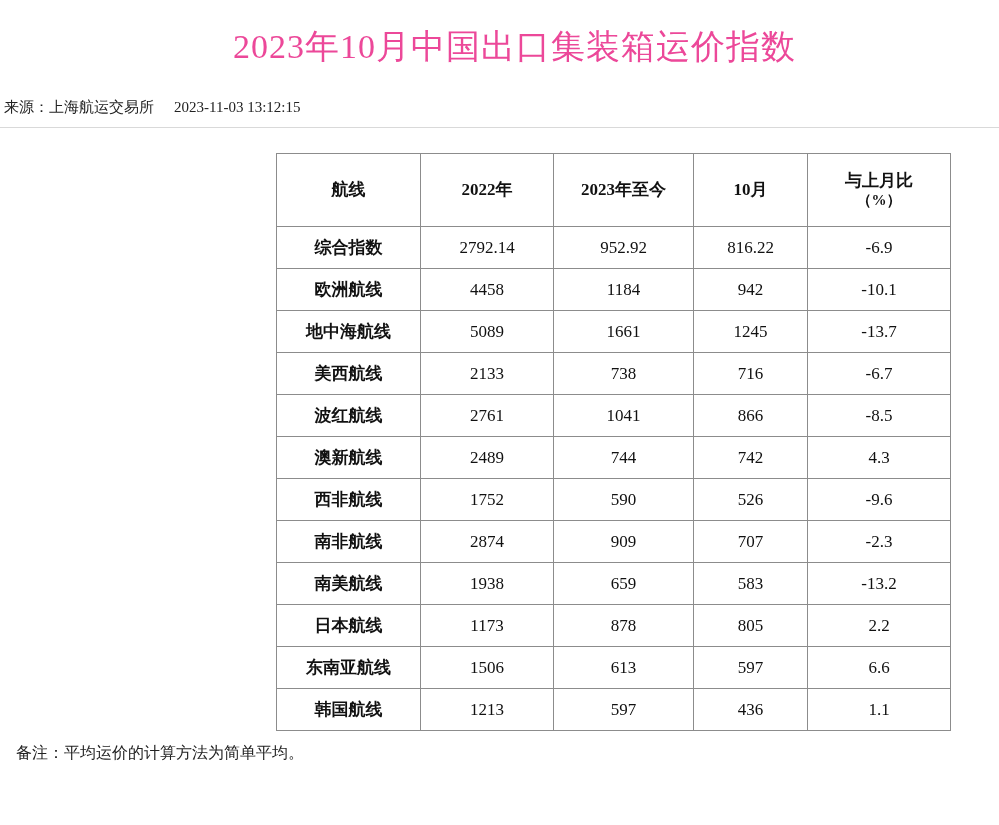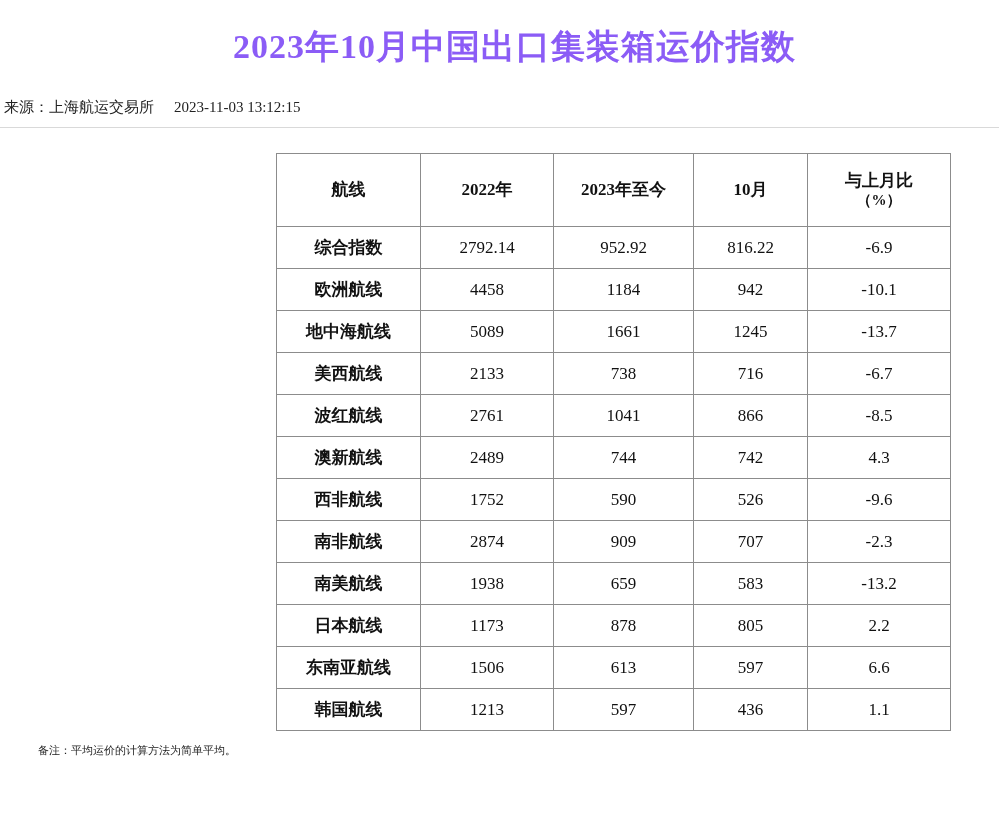--- a/index.html
+++ b/index.html
@@ -17,23 +17,23 @@
   }
   .page {
     width: 999px;
     height: 825px;
     position: relative;
     box-sizing: border-box;
   }
   .title {
     text-align: center;
     font-size: 34px;
-    font-weight: bold;
+    font-weight: normal;
     letter-spacing: 1px;
-    color: #8b5cf6;
+    color: #ec4899;
     padding-top: 24px;
     padding-left: 30px;
     font-family: "Liberation Serif", "DejaVu Serif", serif;
   }
   .meta-row {
     margin-top: 28px;
     padding-left: 4px;
     font-size: 15px;
     color: #222;
     display: flex;
@@ -89,22 +89,22 @@
   .col-month  { width: 114px; }
   .col-mom    { width: 143px; }
   .th-two-line span {
     display: block;
   }
   .th-sub {
     font-size: 15px;
   }
   .note {
     margin-top: 12px;
-    padding-left: 38px;
-    font-size: 11px;
+    padding-left: 16px;
+    font-size: 16px;
     color: #222;
   }
 </style>
 </head>
 <body>
 
 <div class="page">
 
   <div class="title">2023年10月中国出口集装箱运价指数</div>
 

